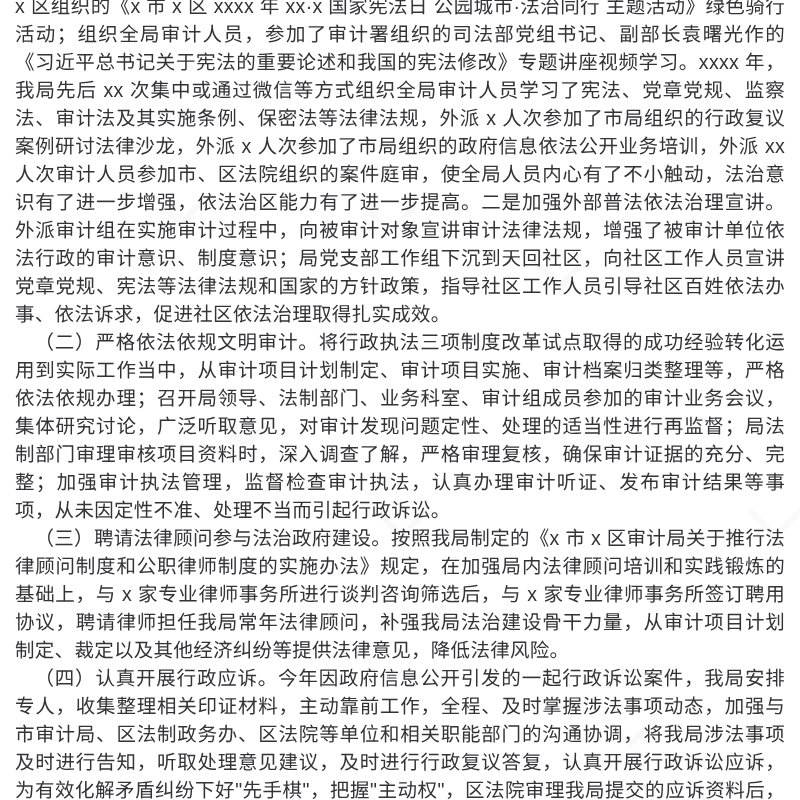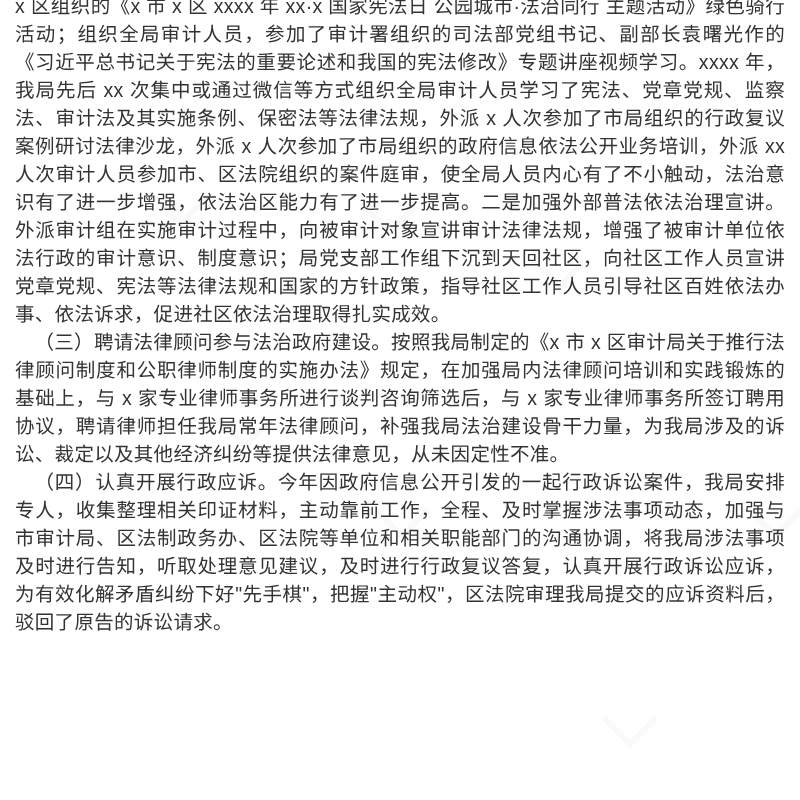--- a/index.html
+++ b/index.html
@@ -52,16 +52,17 @@
 <div class="wm" style="left:160px; top:180px;"></div>
 <div class="wm" style="left:370px; top:188px;"></div>
 <div class="wm" style="left:540px; top:242px;"></div>
 <div class="wm" style="left:225px; top:402px;"></div>
 <div class="wm" style="left:382px; top:492px;"></div>
 <div class="wm" style="left:755px; top:492px;"></div>
 <div class="wm" style="left:610px; top:700px;"></div>
 
 <div class="page">
   <p>x 区组织的《x 市 x 区 xxxx 年 xx·x 国家宪法日 公园城市·法治同行 主题活动》绿色骑行活动；组织全局审计人员，参加了审计署组织的司法部党组书记、副部长袁曙光作的《习近平总书记关于宪法的重要论述和我国的宪法修改》专题讲座视频学习。xxxx 年，我局先后 xx 次集中或通过微信等方式组织全局审计人员学习了宪法、党章党规、监察法、审计法及其实施条例、保密法等法律法规，外派 x 人次参加了市局组织的行政复议案例研讨法律沙龙，外派 x 人次参加了市局组织的政府信息依法公开业务培训，外派 xx 人次审计人员参加市、区法院组织的案件庭审，使全局人员内心有了不小触动，法治意识有了进一步增强，依法治区能力有了进一步提高。二是加强外部普法依法治理宣讲。外派审计组在实施审计过程中，向被审计对象宣讲审计法律法规，增强了被审计单位依法行政的审计意识、制度意识；局党支部工作组下沉到天回社区，向社区工作人员宣讲党章党规、宪法等法律法规和国家的方针政策，指导社区工作人员引导社区百姓依法办事、依法诉求，促进社区依法治理取得扎实成效。</p>
-  <p class="indent">（三）聘请法律顾问参与法治政府建设。按照我局制定的《x 市 x 区审计局关于推行法律顾问制度和公职律师制度的实施办法》规定，在加强局内法律顾问培训和实践锻炼的基础上，与 x 家专业律师事务所进行谈判咨询筛选后，与 x 家专业律师事务所签订聘用协议，聘请律师担任我局常年法律顾问，补强我局法治建设骨干力量，为我局涉及的诉讼、裁定以及其他经济纠纷等提供法律意见，从未因定性不准。</p>
+  <p class="indent">（二）严格依法依规文明审计。将行政执法三项制度改革试点取得的成功经验转化运用到实际工作当中，从审计项目计划制定、审计项目实施、审计档案归类整理等，严格依法依规办理；召开局领导、法制部门、业务科室、审计组成员参加的审计业务会议，集体研究讨论，广泛听取意见，对审计发现问题定性、处理的适当性进行再监督；局法制部门审理审核项目资料时，深入调查了解，严格审理复核，确保审计证据的充分、完整；加强审计执法管理，监督检查审计执法，认真办理审计听证、发布审计结果等事项，从未因定性不准、处理不当而引起行政诉讼。</p>
+  <p class="indent">（三）聘请法律顾问参与法治政府建设。按照我局制定的《x 市 x 区审计局关于推行法律顾问制度和公职律师制度的实施办法》规定，在加强局内法律顾问培训和实践锻炼的基础上，与 x 家专业律师事务所进行谈判咨询筛选后，与 x 家专业律师事务所签订聘用协议，聘请律师担任我局常年法律顾问，补强我局法治建设骨干力量，从审计项目计划制定、裁定以及其他经济纠纷等提供法律意见，降低法律风险。</p>
   <p class="indent">（四）认真开展行政应诉。今年因政府信息公开引发的一起行政诉讼案件，我局安排专人，收集整理相关印证材料，主动靠前工作，全程、及时掌握涉法事项动态，加强与市审计局、区法制政务办、区法院等单位和相关职能部门的沟通协调，将我局涉法事项及时进行告知，听取处理意见建议，及时进行行政复议答复，认真开展行政诉讼应诉，为有效化解矛盾纠纷下好"先手棋"，把握"主动权"，区法院审理我局提交的应诉资料后，驳回了原告的诉讼请求。</p>
 
 </div>
 
 </body></html>

